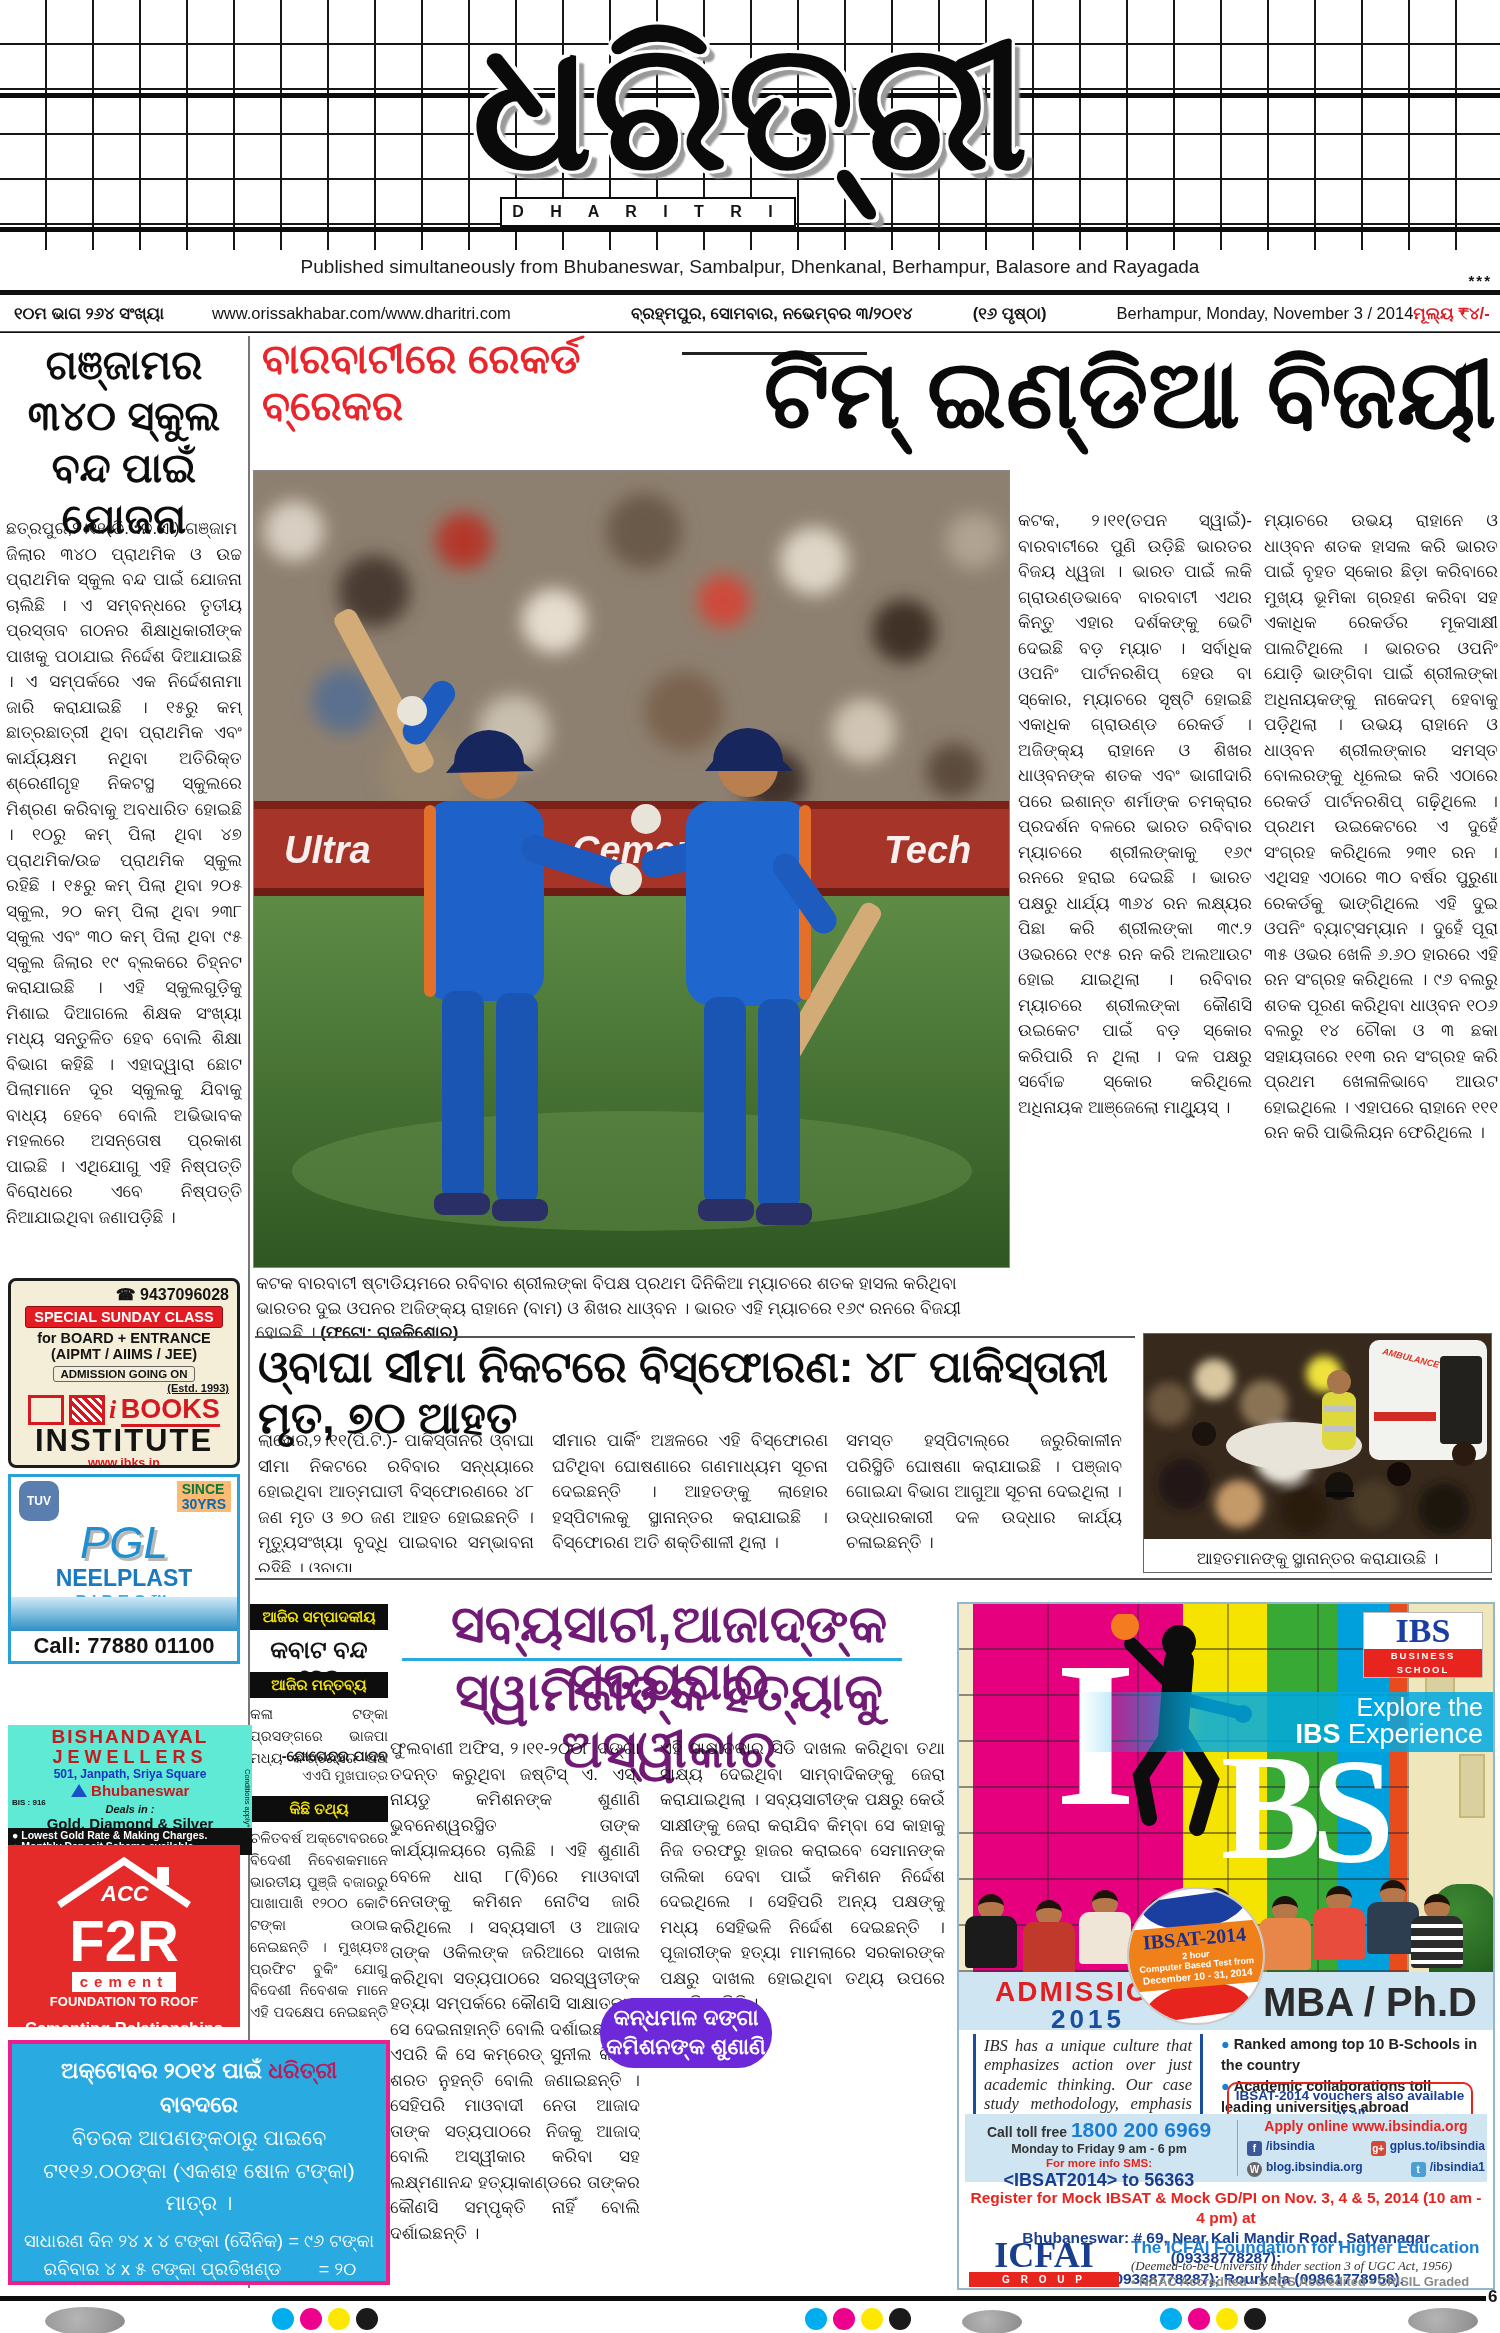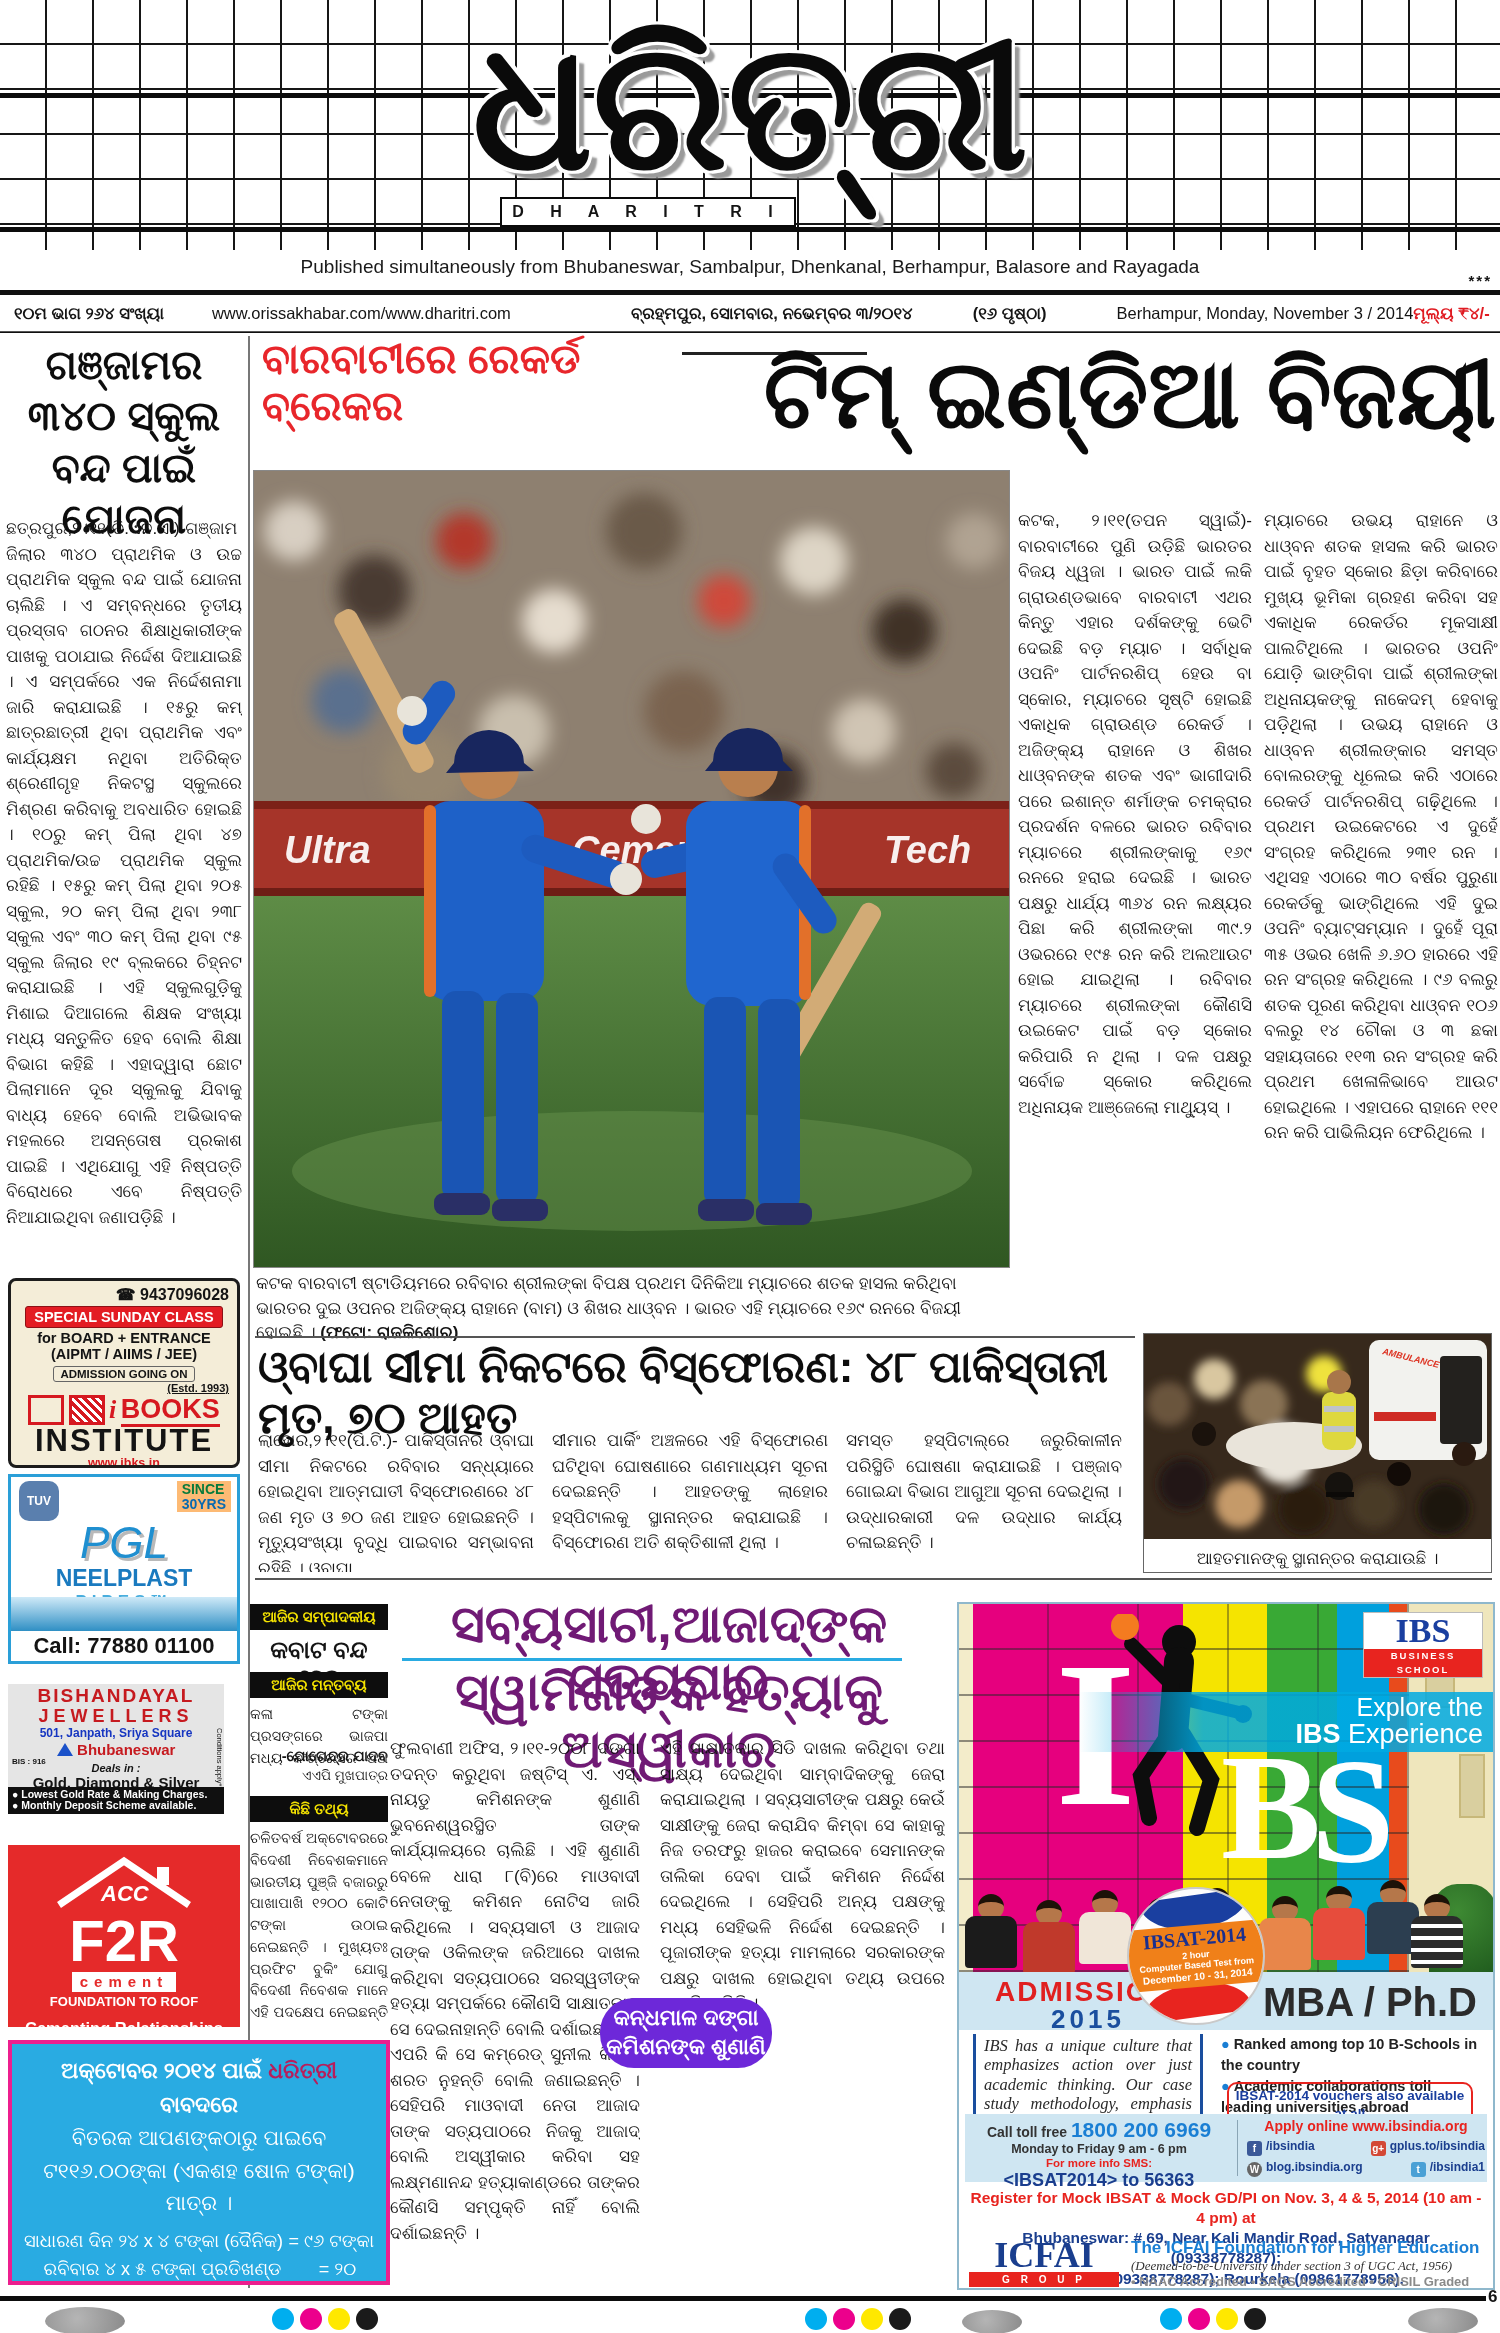--- a/index.html
+++ b/index.html
@@ -44,21 +44,21 @@
   
   .ad{box-sizing:border-box;overflow:hidden;}
   .ibooks{left:8px;top:1278px;width:232px;height:190px;background:#f4edd8;border:3px solid #1c1c1c;border-radius:8px;text-align:center;}
   .ssc{display:inline-block;background:#e31c23;color:#fff;font-weight:bold;font-size:14.5px;padding:2px 8px;border:1px solid #8c1116;border-radius:3px;}
   .admgo{display:inline-block;border:1px solid #666;border-radius:3px;font-weight:bold;font-size:11.5px;padding:1px 6px;}
   .neel{left:8px;top:1474px;width:232px;height:190px;background:#fff;border:3px solid #2a9fd8;text-align:center;}
   .since{position:absolute;right:6px;top:4px;background:#fdba74;padding:1px 5px;font-weight:bold;font-size:14px;line-height:1.05;text-align:left;}
   .tuv{position:absolute;left:8px;top:4px;width:40px;height:40px;background:#5a7fae;color:#fff;font-weight:bold;font-size:12px;line-height:40px;border-radius:10px;}
   .pgl{font-style:italic;font-weight:normal;font-size:44px;color:#1f8fd0;text-shadow:3px 3px 0 #b9b9b9;line-height:1;}
   .water{position:absolute;left:0;right:0;top:120px;height:34px;background:linear-gradient(#cfeaf8,#2f8fc4);}
-  .bish{left:8px;top:1684px;width:216px;height:130px;background:#e5e5e5;text-align:center;line-height:1.1;}
+  .bish{left:8px;top:1725px;width:244px;height:130px;background:#5eead4;text-align:center;line-height:1.1;}
   .bishfoot{position:absolute;left:0;bottom:0;width:100%;background:#101010;color:#fff;font-size:10.5px;font-weight:bold;text-align:left;padding:2px 4px;box-sizing:border-box;}
   .acc{left:8px;top:1845px;width:232px;height:182px;background:#e52a2a;color:#fff;text-align:center;}
   .cementbox{display:inline-block;background:#fff;color:#e52a2a;font-weight:bold;font-size:15px;letter-spacing:6px;padding:0 8px;line-height:20px;}
   .rates{left:8px;top:2040px;width:382px;height:245px;background:#29abe2;border:4px solid #ec1f8e;box-sizing:border-box;
      color:#fff;font-size:21px;line-height:1.55;padding:10px 12px;}
   .rates .row{display:flex;justify-content:space-between;}
   
   .wbox{left:1143px;top:1333px;width:349px;height:240px;border:1px solid #666;background:#fff;box-sizing:border-box;}
   
   .ibs{left:957px;top:1602px;width:538px;height:688px;border:2px solid #8fb8cc;background:#fff;box-sizing:border-box;}

